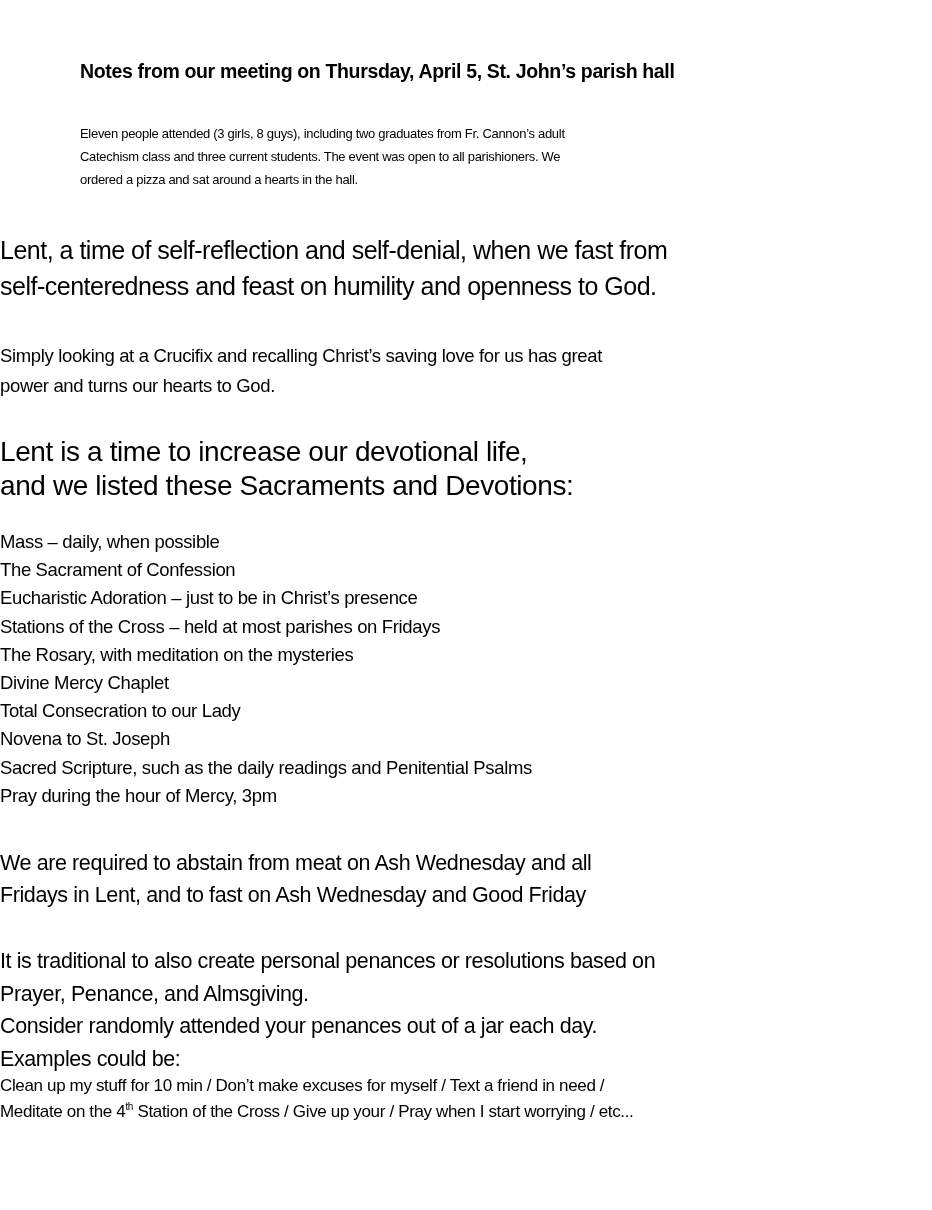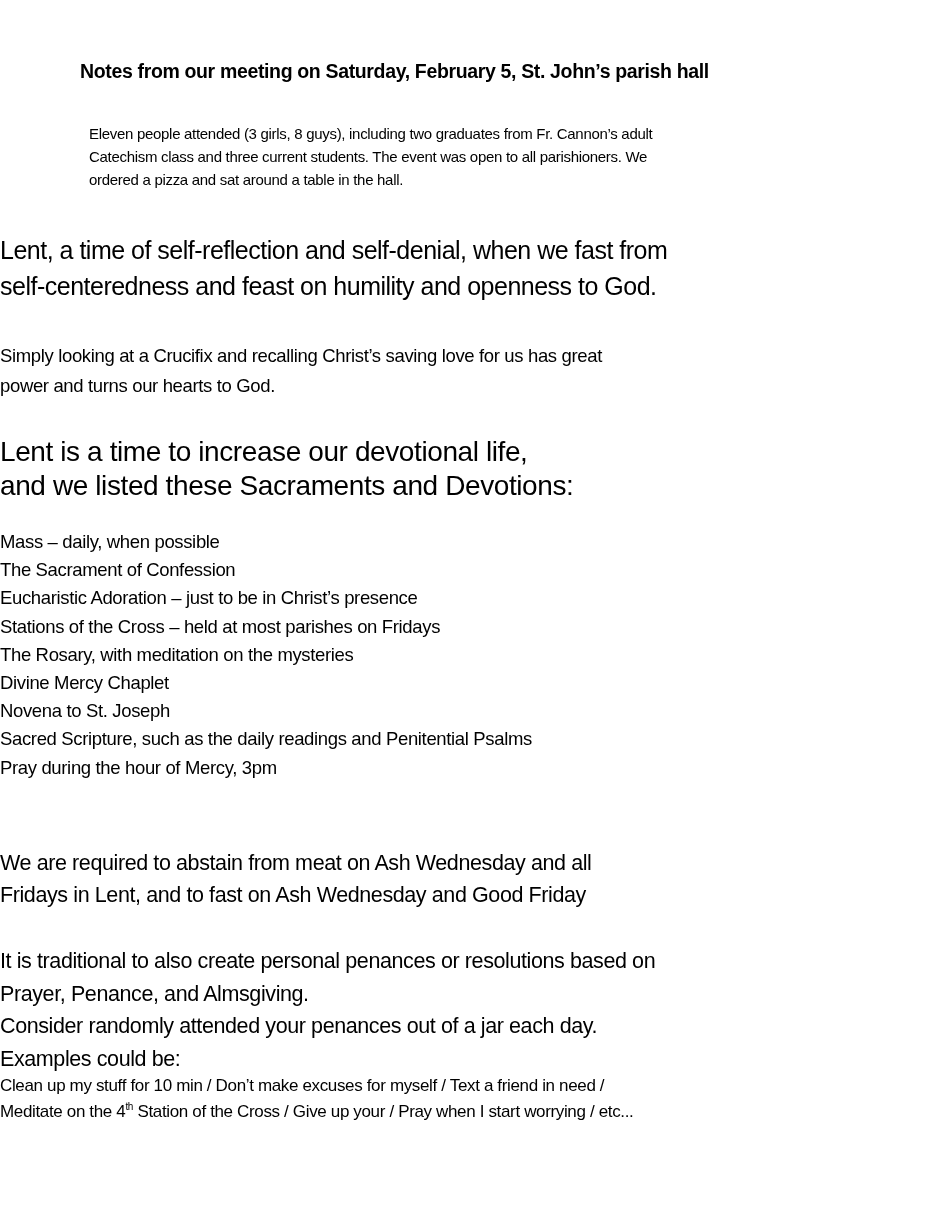--- a/index.html
+++ b/index.html
@@ -25,24 +25,23 @@
       left: 80px; top: 60px;
       font-size: 19.5px;
       font-weight: bold;
       white-space: nowrap;
       letter-spacing: -0.35px;
     }
     .intro {
       position: absolute;
       left: 80px; top: 122px;
       width: 790px;
-      font-size: 15px;
+      font-size: 13px;
       line-height: 23px;
       letter-spacing: -0.3px;
-      margin-left: 9px;
     }
     .intro div { white-space: nowrap; }
     .center {
       position: absolute;
       left: 0; width: 932px;
       text-align: left;
     }
     .center div { white-space: nowrap; }
     .lent-quote {
       top: 232px;
@@ -91,26 +90,26 @@
       font-size: 10px;
       vertical-align: 7px;
       line-height: 0;
     }
   </style>
 </head>
 <body>
 
 <div class="page">
 
-  <div class="title">Notes from our meeting on Saturday, February 5, St. John’s parish hall</div>
+  <div class="title">Notes from our meeting on Thursday, April 5, St. John’s parish hall</div>
 
   <div class="intro">
     <div>Eleven people attended (3 girls, 8 guys), including two graduates from Fr. Cannon’s adult</div>
     <div>Catechism class and three current students. The event was open to all parishioners. We</div>
-    <div>ordered a pizza and sat around a table in the hall.</div>
+    <div>ordered a pizza and sat around a hearts in the hall.</div>
   </div>
 
   <div class="center lent-quote">
     <div>Lent, a time of self-reflection and self-denial, when we fast from</div>
     <div>self-centeredness and feast on humility and openness to God.</div>
   </div>
 
   <div class="center crucifix">
     <div>Simply looking at a Crucifix and recalling Christ’s saving love for us has great</div>
     <div>power and turns our hearts to God.</div>
@@ -121,20 +120,21 @@
     <div>and we listed these Sacraments and Devotions:</div>
   </div>
 
   <div class="center devotions">
     <div>Mass – daily, when possible</div>
     <div>The Sacrament of Confession</div>
     <div>Eucharistic Adoration – just to be in Christ’s presence</div>
     <div>Stations of the Cross – held at most parishes on Fridays</div>
     <div>The Rosary, with meditation on the mysteries</div>
     <div>Divine Mercy Chaplet</div>
+    <div>Total Consecration to our Lady</div>
     <div>Novena to St. Joseph</div>
     <div>Sacred Scripture, such as the daily readings and Penitential Psalms</div>
     <div>Pray during the hour of Mercy, 3pm</div>
   </div>
 
   <div class="center abstain">
     <div>We are required to abstain from meat on Ash Wednesday and all</div>
     <div>Fridays in Lent, and to fast on Ash Wednesday and Good Friday</div>
   </div>
 

